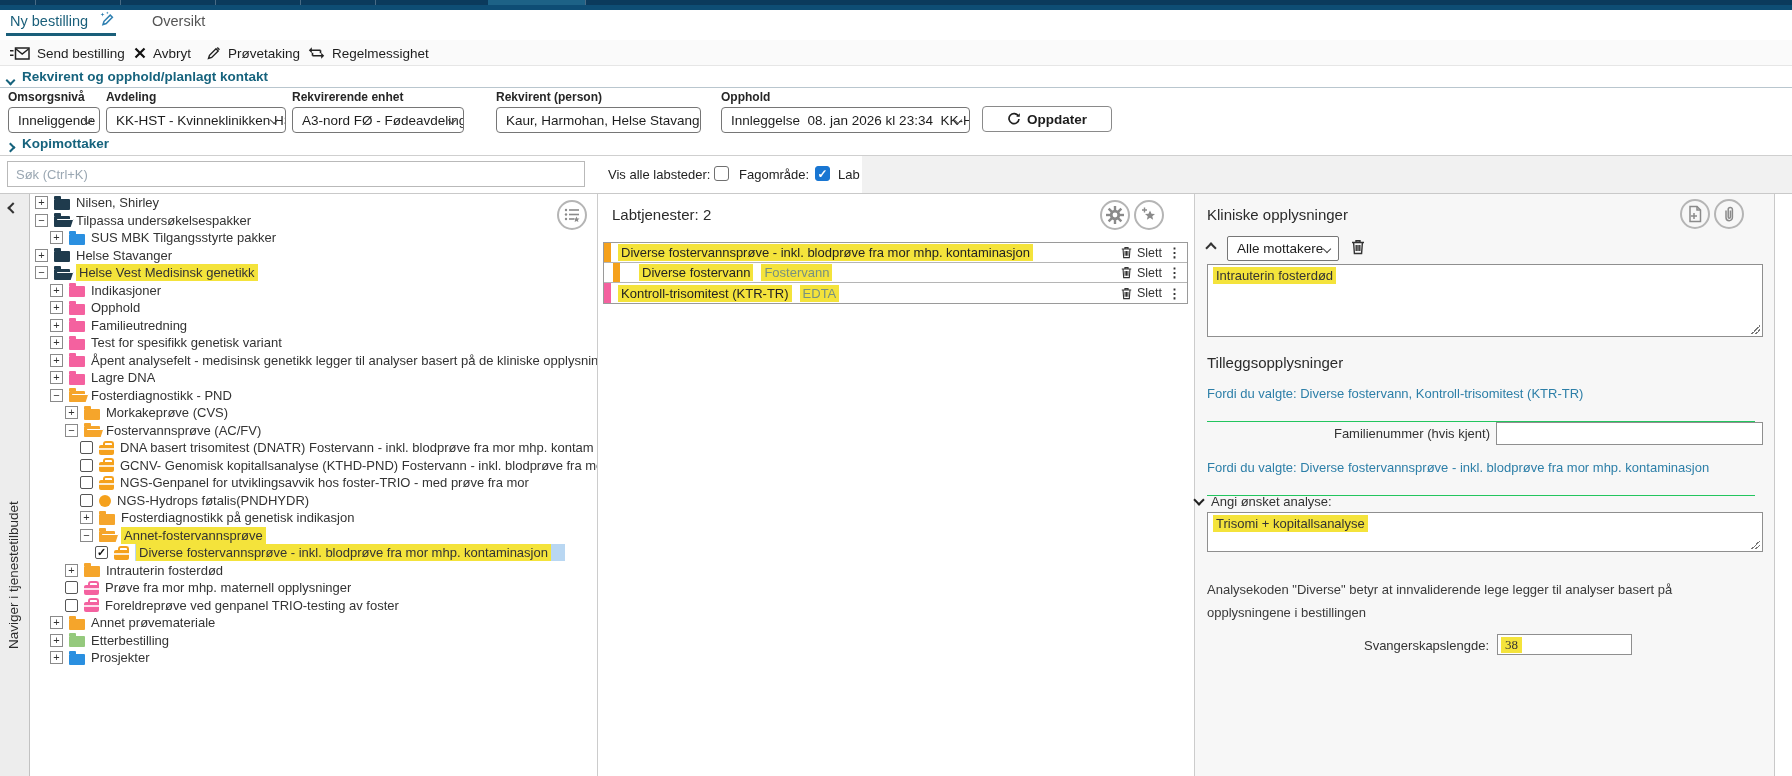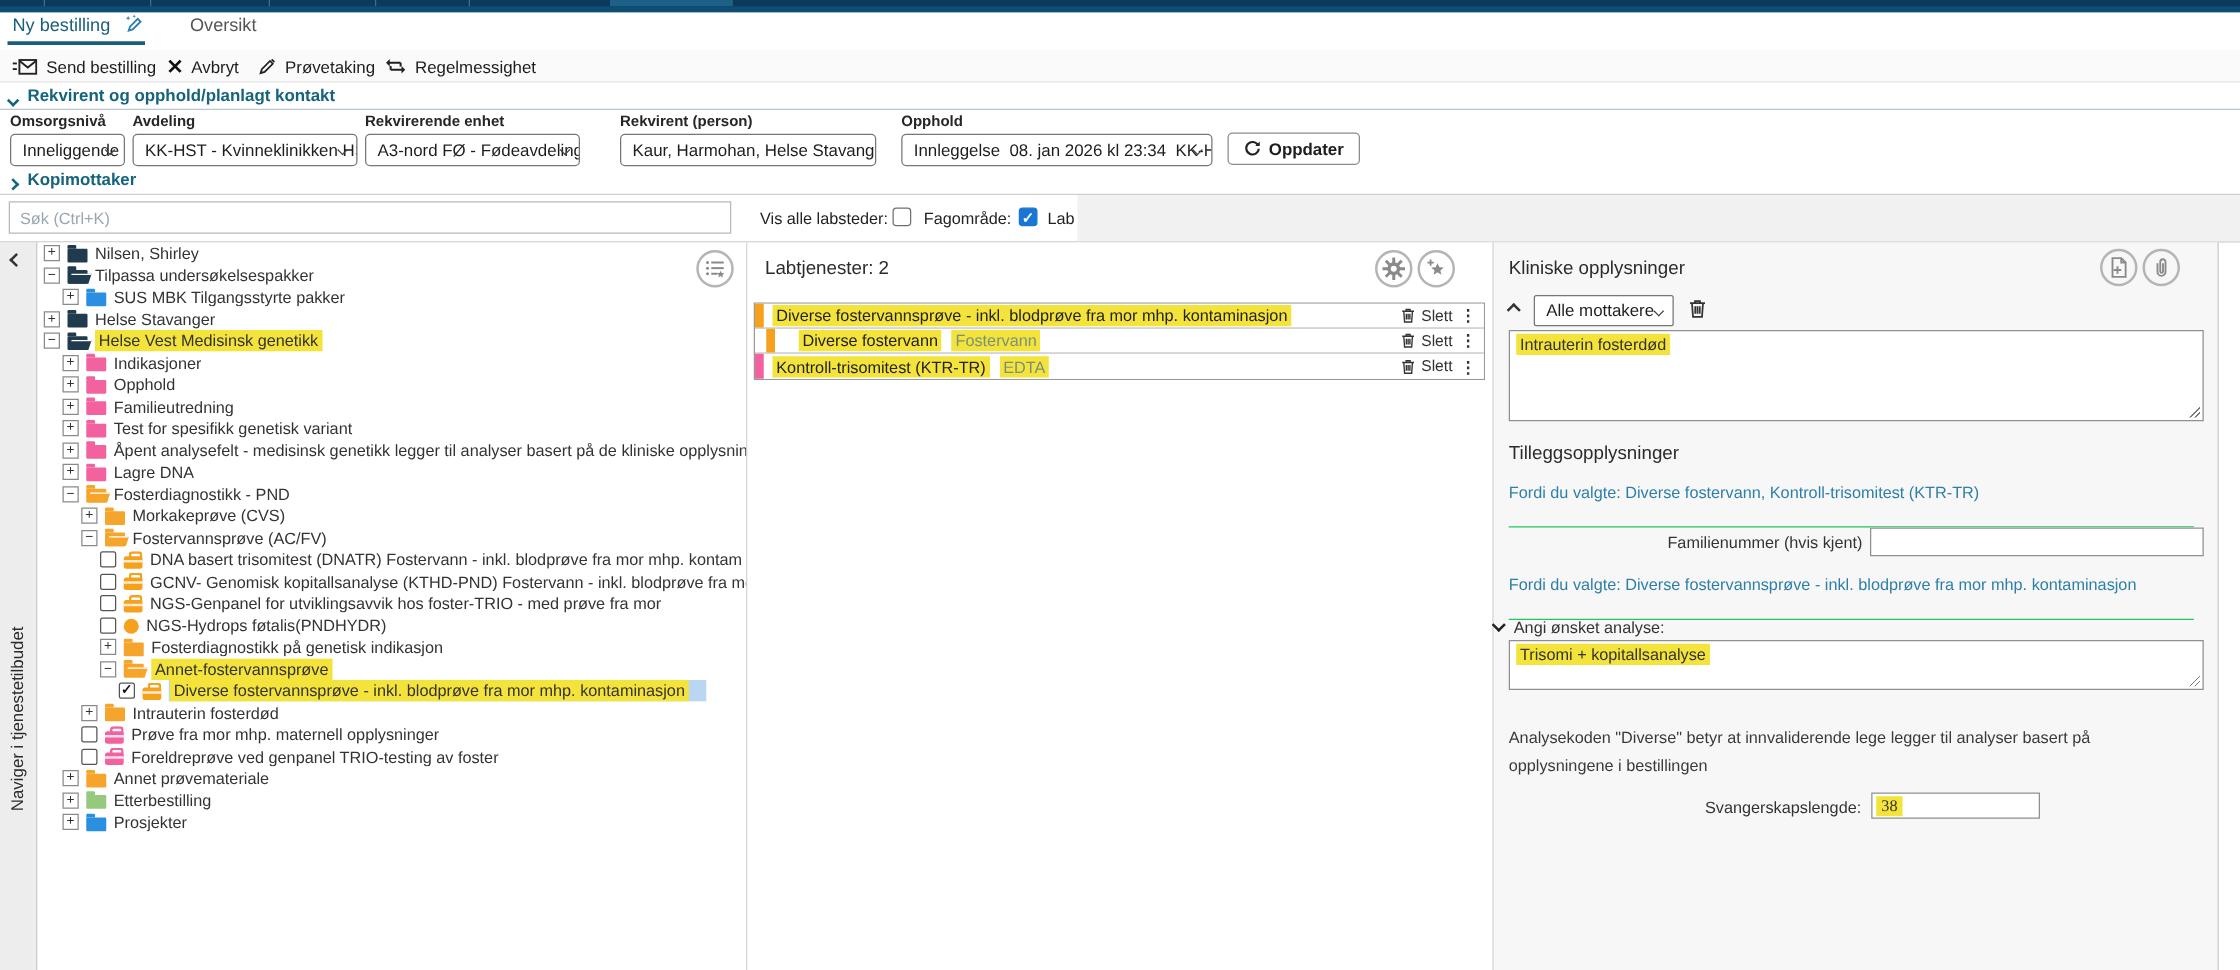--- a/index.html
+++ b/index.html
@@ -37,21 +37,21 @@
   .sechead .chevpos { position:absolute; left:7px; top:6px; }
 
   
   #formrow { position:absolute; left:0; top:88px; width:1792px; height:44px; }
   .ffield { position:absolute; }
   .flabel { font-size:12px; font-weight:bold; color:#262626; margin-bottom:3px; white-space:nowrap; }
   .fselect, .finput { position:relative; height:26px; border:1px solid #767676; border-radius:4px; background:#fff;
       display:flex; align-items:center; padding:0 24px 0 9px; font-size:13.5px; color:#1d1d1d; white-space:pre; overflow:hidden; }
   .finput { padding-right:6px; }
   .fselect .selchev { position:absolute; right:8px; top:9px; width:6px; height:6px; border-right:1.6px solid #444; border-bottom:1.6px solid #444; transform:rotate(45deg); }
-  .btn { display:flex; align-items:center; gap:6px; height:26px; border:1px solid #8a8a8a; border-radius:4px; background:#fff; padding:0 12px; font-size:13.5px; font-weight:bold; color:#1d1d1d; cursor:default; }
+  .btn { display:flex; align-items:center; gap:6px; height:26px; border:1px solid #8a8a8a; border-radius:4px; background:#fff; padding:0 24px; font-size:13.5px; font-weight:bold; color:#1d1d1d; cursor:default; }
 
   
   #searchrow { position:absolute; left:0; top:156px; width:1792px; height:38px; background:#fff; border-bottom:1px solid #c9c9c9; }
   #searchrow .grayzone { position:absolute; left:862px; top:0; right:0; bottom:0; background:#f1f1f1; }
   #search-input { position:absolute; left:7px; top:5px; width:578px; height:26px; border:1px solid #b9b9b9; background:#fff; font-size:13px; padding:0 8px; color:#6d28d9; font-family:"Liberation Sans", sans-serif; }
   #search-input::placeholder { color:#9aa7b2; }
   .srlabel { position:absolute; top:11px; font-size:13px; color:#222; }
   .cbox { position:absolute; top:10px; width:15px; height:15px; border:1px solid #707070; border-radius:3px; background:#fff; }
   .cbox.checked { background:#1976d2; border-color:#1976d2; color:#fff; font-size:12px; font-weight:bold; text-align:center; line-height:14px; }
 

